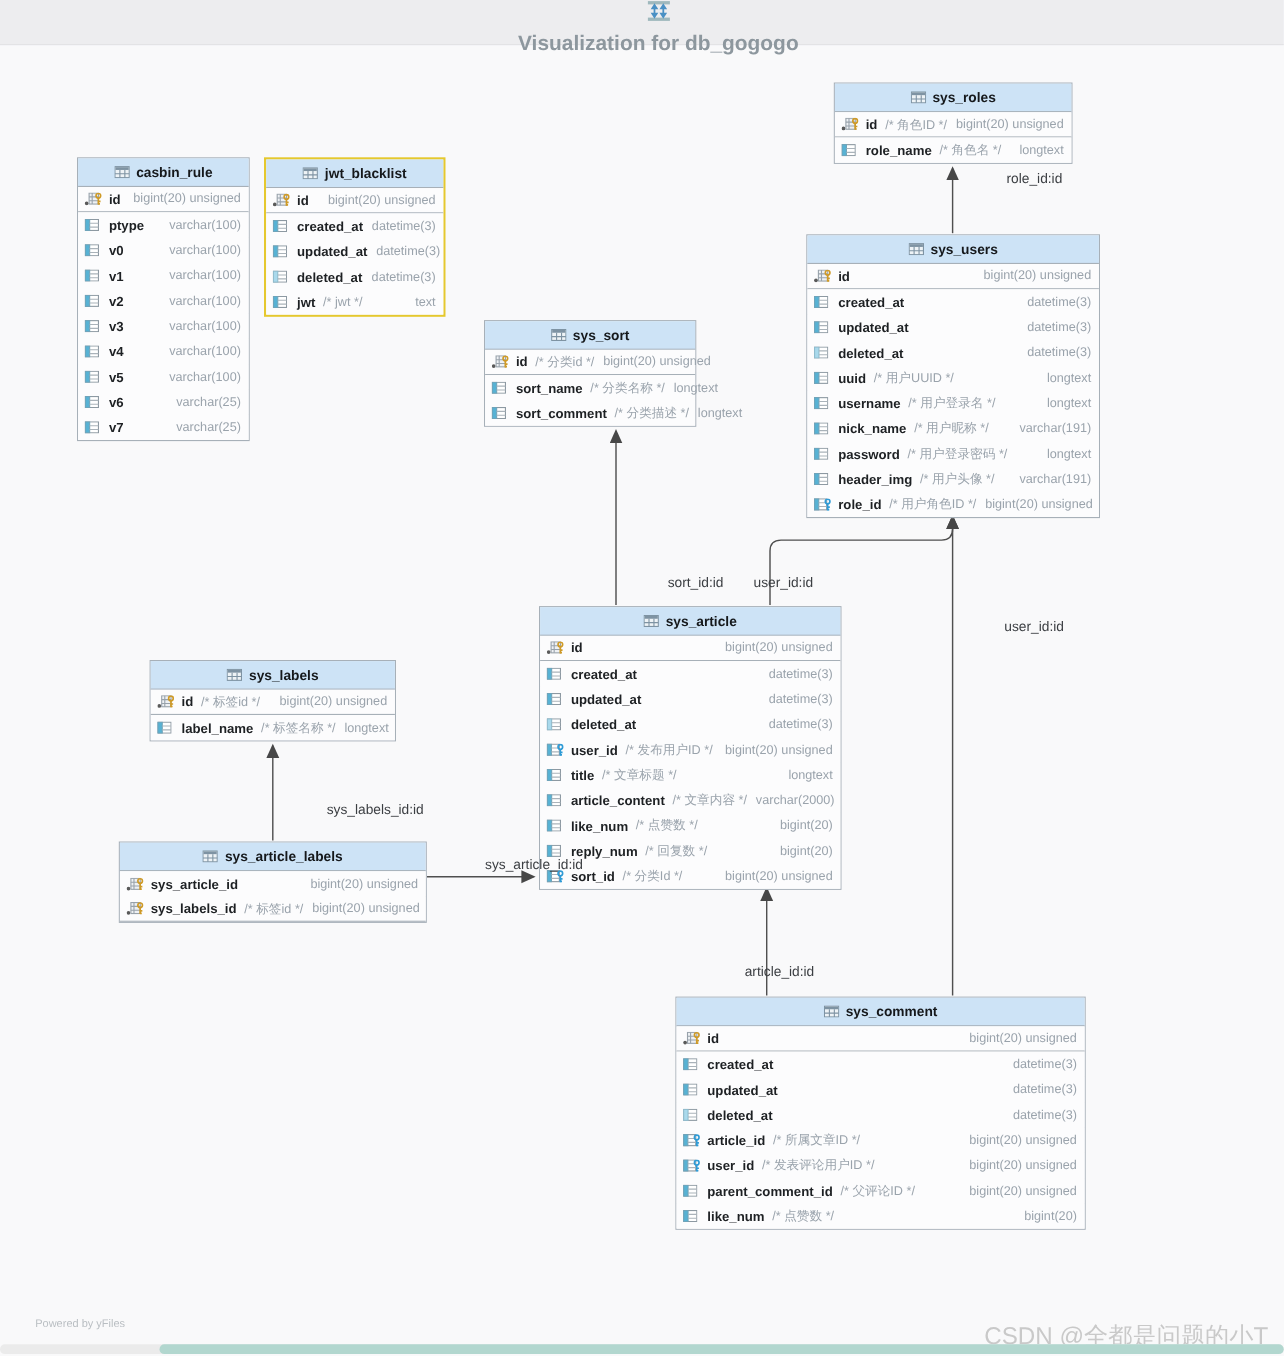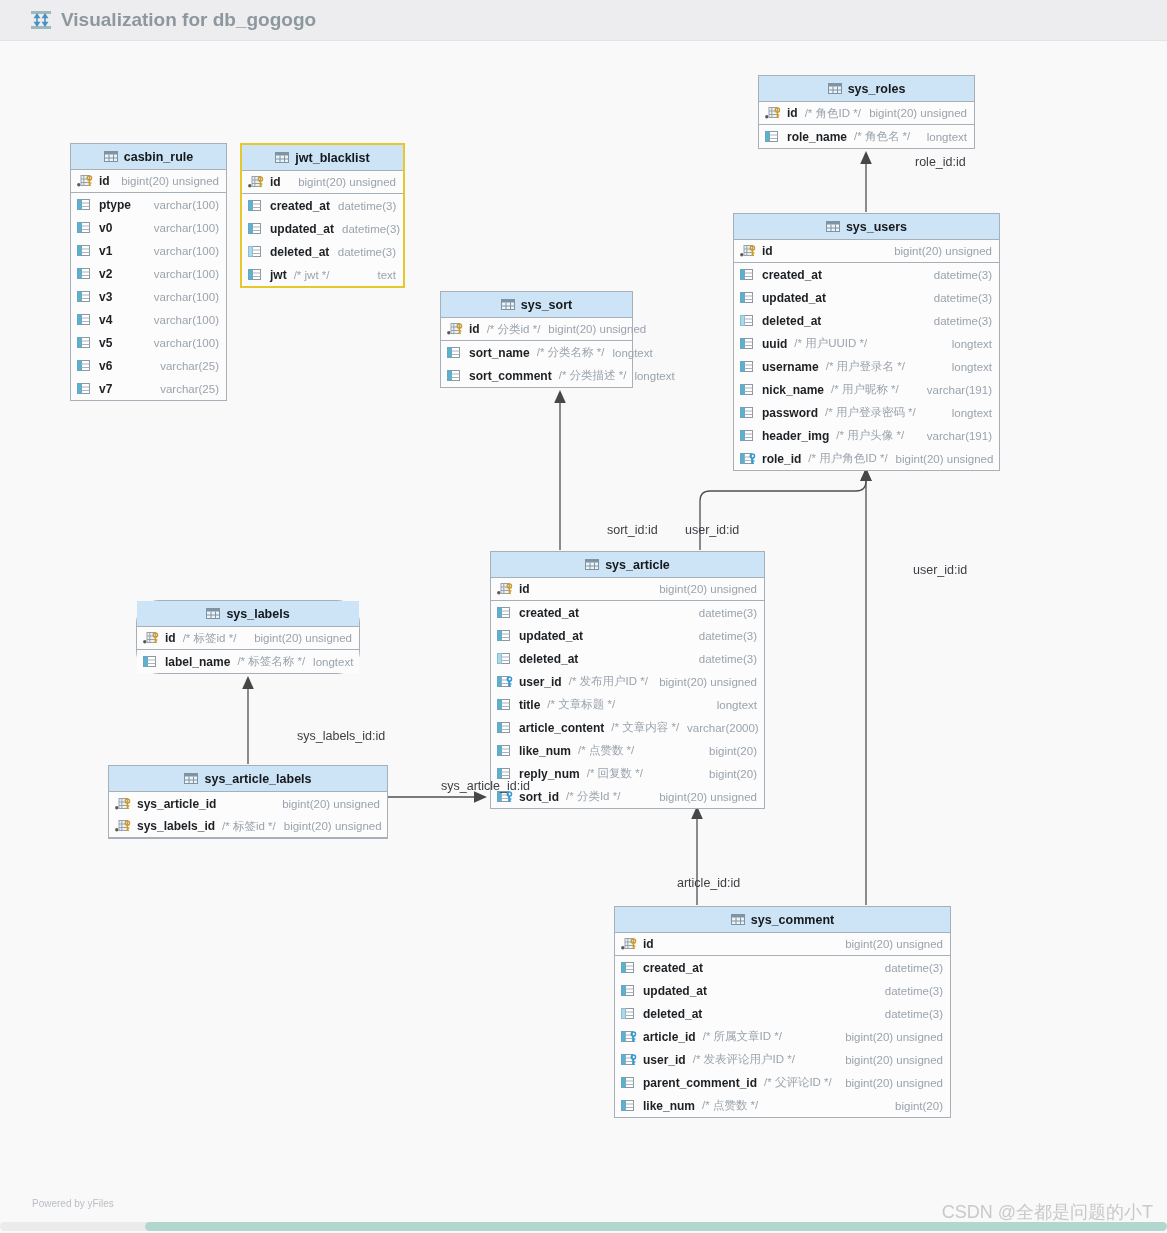--- a/index.html
+++ b/index.html
@@ -4,21 +4,21 @@
 <style>
   html,body{margin:0;padding:0;}
   body{
     width:1167px;height:1233px;position:relative;overflow:hidden;
     background:#f9f9fa;font-family:"Liberation Sans",sans-serif;
   }
   
   .app-header{
     position:absolute;top:0;left:0;width:1167px;height:41px;
     background:#ededef;border-bottom:1px solid #e3e3e5;
-    display:flex;align-items:center;gap:9px;padding-left:30px;box-sizing:border-box;z-index:20;
+    display:flex;align-items:center;gap:9px;padding-left:30px;box-sizing:border-box;z-index:20;flex-direction:column;
   }
   .app-title{font-size:19px;font-weight:bold;color:#8d979e;}
   
   .canvas{position:absolute;top:0;left:0;width:1167px;height:1233px;z-index:5;}
   #edges{position:absolute;top:0;left:0;width:1167px;height:1233px;z-index:6;}
   #tables{position:absolute;top:0;left:0;width:1167px;height:1233px;z-index:7;}
   #labels{position:absolute;top:0;left:0;width:1167px;height:1233px;z-index:8;pointer-events:none;}
   .edge-label{position:absolute;font-size:12.5px;color:#3b3e42;white-space:nowrap;padding-left:44px;}
   
   .tbl{position:absolute;background:#fcfcfd;border:1px solid #a7b0b8;box-sizing:border-box;font-size:12px;}
@@ -29,21 +29,21 @@
     font-weight:bold;color:#15181b;font-size:12.5px;
   }
   .tbl-row{height:23px;display:flex;align-items:center;padding:0 7px 0 6px;box-sizing:border-box;background:#fcfcfd;}
   .tbl-row.last-key{border-bottom:1px solid #a7b0b8;}
   .f-icon{width:18px;display:flex;align-items:center;flex:0 0 auto;}
   .f-name{font-weight:bold;color:#1d2023;margin-left:4px;white-space:nowrap;}
   .f-comment{color:#9aa3ac;margin-left:7px;font-size:11.5px;white-space:nowrap;}
   .f-type{color:#9aa3ac;margin-left:auto;white-space:nowrap;font-size:11.5px;padding-left:8px;}
   
   .powered{position:absolute;left:32px;top:1198px;font-size:10px;color:#b9bec2;z-index:9;}
-  .watermark{position:absolute;right:14px;top:1200px;font-size:18px;color:#c9c9c9;z-index:9;}
+  .watermark{position:absolute;right:14px;top:1200px;font-size:22px;color:#c9c9c9;z-index:9;}
   .scroll-track{position:absolute;left:0;top:1222px;width:1167px;height:9px;background:#ebebeb;border-radius:5px;z-index:15;}
   .scroll-thumb{position:absolute;left:145px;top:1222px;width:1022px;height:9px;background:#b2d7cf;border-radius:5px;z-index:16;}
 </style>
 </head>
 <body>
 
 <div class="app-header">
   <span style="display:flex;">
     <svg width="22" height="20" viewBox="0 0 22 20">
       <rect x="1" y="1" width="20" height="3" fill="#9fb8bd"></rect>
@@ -712,21 +712,21 @@
                 <line x1="12.4" y1="8" x2="14.4" y2="8"></line>
                 <line x1="12.4" y1="10.3" x2="13.9" y2="10.3"></line>
               </g>
             </svg>
           </span>
           <span class="f-name">sort_id</span>
           <span class="f-comment">/* 分类Id */</span>
           <span class="f-type">bigint(20) unsigned</span>
         </div>
       </div>
-      <div class="tbl" style="left: 136px; top: 600px; width: 224px; border-radius: 23px;">
+      <div class="tbl" style="left: 136px; top: 600px; width: 224px;">
         <div class="tbl-header">
           <span style="display: flex;">
             <svg width="14" height="11" viewBox="0 0 14 11">
               <rect x="0.5" y="0.5" width="13" height="10" fill="#eef3f6" stroke="#7e93a3"></rect>
               <rect x="1" y="1" width="12" height="2.5" fill="#7e93a3"></rect>
               <line x1="5" y1="3.5" x2="5" y2="10.5" stroke="#7e93a3"></line>
               <line x1="9.5" y1="3.5" x2="9.5" y2="10.5" stroke="#7e93a3"></line>
               <line x1="0.5" y1="7" x2="13.5" y2="7" stroke="#7e93a3"></line>
             </svg>
           </span>
@@ -812,21 +812,21 @@
                 <line x1="12.4" y1="8" x2="14.4" y2="8"></line>
                 <line x1="12.4" y1="10.3" x2="13.9" y2="10.3"></line>
               </g>
             </svg>
           </span>
           <span class="f-name">sys_labels_id</span>
           <span class="f-comment">/* 标签id */</span>
           <span class="f-type">bigint(20) unsigned</span>
         </div>
       </div>
-      <div class="tbl" style="left: 614px; top: 906px; width: 337px;">
+      <div class="tbl" style="left: 614px; top: 906px; width: 373px;">
         <div class="tbl-header">
           <span style="display: flex;">
             <svg width="14" height="11" viewBox="0 0 14 11">
               <rect x="0.5" y="0.5" width="13" height="10" fill="#eef3f6" stroke="#7e93a3"></rect>
               <rect x="1" y="1" width="12" height="2.5" fill="#7e93a3"></rect>
               <line x1="5" y1="3.5" x2="5" y2="10.5" stroke="#7e93a3"></line>
               <line x1="9.5" y1="3.5" x2="9.5" y2="10.5" stroke="#7e93a3"></line>
               <line x1="0.5" y1="7" x2="13.5" y2="7" stroke="#7e93a3"></line>
             </svg>
           </span>

